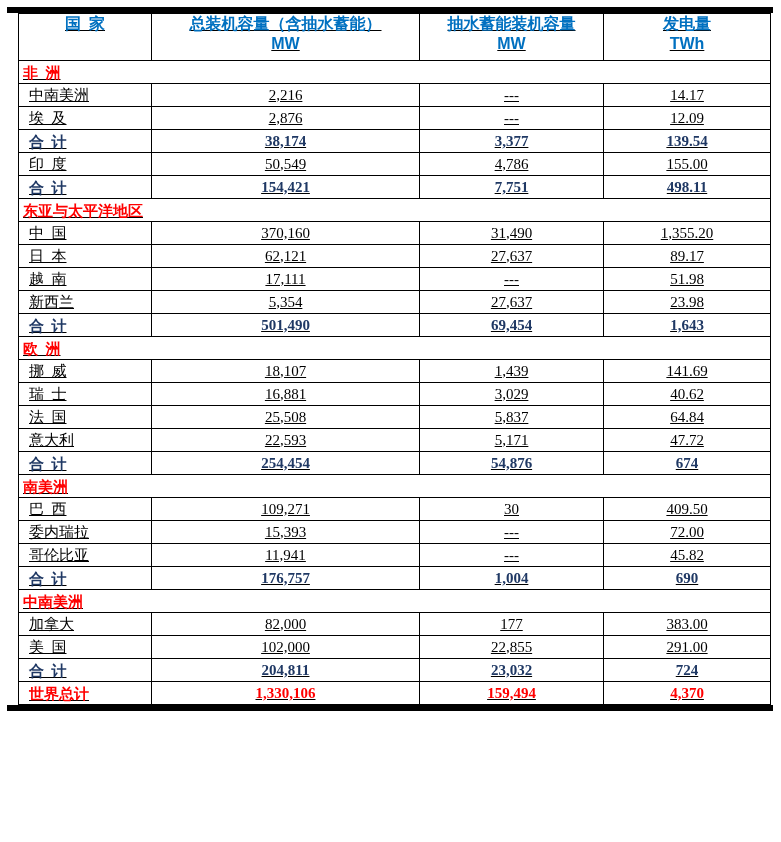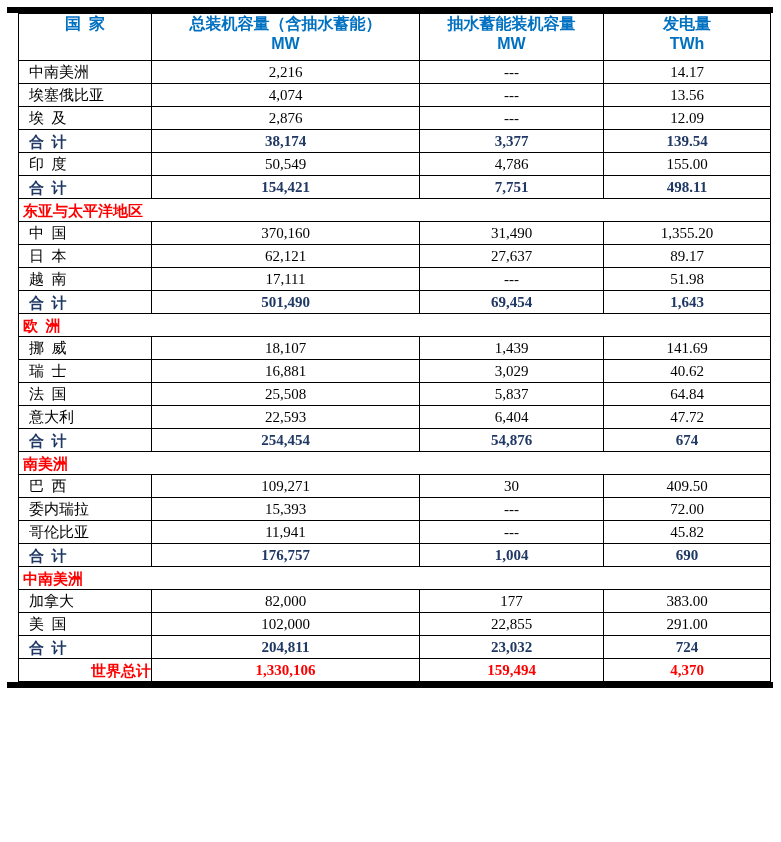--- a/index.html
+++ b/index.html
@@ -8,21 +8,21 @@
     --section-red:#FF0000;
     --grand-total-red:#FF0000;
     --border-black:#000000;
   }
   html,body{margin:0;padding:0;background:#ffffff;}
   body{
     width:781px;height:842px;overflow:hidden;
     font-family:"Liberation Serif","DejaVu Serif",serif;
     color:#000;
   }
-  .page{padding:7px 0 16px 18px;}
+  .page{padding:7px 0 16px 18px;text-decoration:underline;}
   .thick-rule{
     height:6px;background:var(--border-black);
     width:766px;margin-left:-11px;
   }
   table.cap-table{
     border-collapse:collapse;table-layout:fixed;
     width:752px;
   }
   col.c1{width:133px;} col.c2{width:268px;} col.c3{width:184px;} col.c4{width:167px;}
   .cap-table th,.cap-table td{
@@ -45,21 +45,20 @@
   }
   td.country-cell{text-align:left;padding-left:10px;}
   td.num-cell{text-align:center;}
   tr.total-row td{color:var(--total-blue);font-weight:bold;}
   tr.total-row td.country-cell{
     font-family:"Liberation Sans","DejaVu Sans",sans-serif;
   }
   tr.world-row td{color:var(--grand-total-red);font-weight:bold;}
   tr.world-row td.country-cell{
     font-family:"Liberation Sans","DejaVu Sans",sans-serif;
-    text-align:right;
   }
 </style>
 </head>
 <body>
 
 <div class="page">
   <div class="thick-rule"></div>
   <table class="cap-table">
     <colgroup>
       <col class="c1">
@@ -80,31 +79,28 @@
           <span class="title">抽水蓄能装机容量</span>
           <span class="unit">MW</span>
         </th>
         <th>
           <span class="title">发电量</span>
           <span class="unit">TWh</span>
         </th>
       </tr>
     </thead>
     <tbody>
+        <tr class="section-row">
+          <td class="" colspan="4">非 洲</td>
+        </tr>
         <tr class="data-row">
           <td class="country-cell">中南美洲</td>
           <td class="num-cell">2,216</td>
           <td class="num-cell">---</td>
           <td class="num-cell">14.17</td>
-        </tr>
-        <tr class="data-row">
-          <td class="country-cell">埃塞俄比亚</td>
-          <td class="num-cell">4,074</td>
-          <td class="num-cell">---</td>
-          <td class="num-cell">13.56</td>
         </tr>
         <tr class="data-row">
           <td class="country-cell">埃 及</td>
           <td class="num-cell">2,876</td>
           <td class="num-cell">---</td>
           <td class="num-cell">12.09</td>
         </tr>
         <tr class="total-row">
           <td class="country-cell">合 计</td>
           <td class="num-cell">38,174</td>
@@ -137,20 +133,26 @@
           <td class="num-cell">62,121</td>
           <td class="num-cell">27,637</td>
           <td class="num-cell">89.17</td>
         </tr>
         <tr class="data-row">
           <td class="country-cell">越 南</td>
           <td class="num-cell">17,111</td>
           <td class="num-cell">---</td>
           <td class="num-cell">51.98</td>
         </tr>
+        <tr class="data-row">
+          <td class="country-cell">新西兰</td>
+          <td class="num-cell">5,354</td>
+          <td class="num-cell">27,637</td>
+          <td class="num-cell">23.98</td>
+        </tr>
         <tr class="total-row">
           <td class="country-cell">合 计</td>
           <td class="num-cell">501,490</td>
           <td class="num-cell">69,454</td>
           <td class="num-cell">1,643</td>
         </tr>
         <tr class="section-row">
           <td class="" colspan="4">欧 洲</td>
         </tr>
         <tr class="data-row">
@@ -167,21 +169,21 @@
         </tr>
         <tr class="data-row">
           <td class="country-cell">法 国</td>
           <td class="num-cell">25,508</td>
           <td class="num-cell">5,837</td>
           <td class="num-cell">64.84</td>
         </tr>
         <tr class="data-row">
           <td class="country-cell">意大利</td>
           <td class="num-cell">22,593</td>
-          <td class="num-cell">6,404</td>
+          <td class="num-cell">5,171</td>
           <td class="num-cell">47.72</td>
         </tr>
         <tr class="total-row">
           <td class="country-cell">合 计</td>
           <td class="num-cell">254,454</td>
           <td class="num-cell">54,876</td>
           <td class="num-cell">674</td>
         </tr>
         <tr class="section-row">
           <td class="" colspan="4">南美洲</td>

